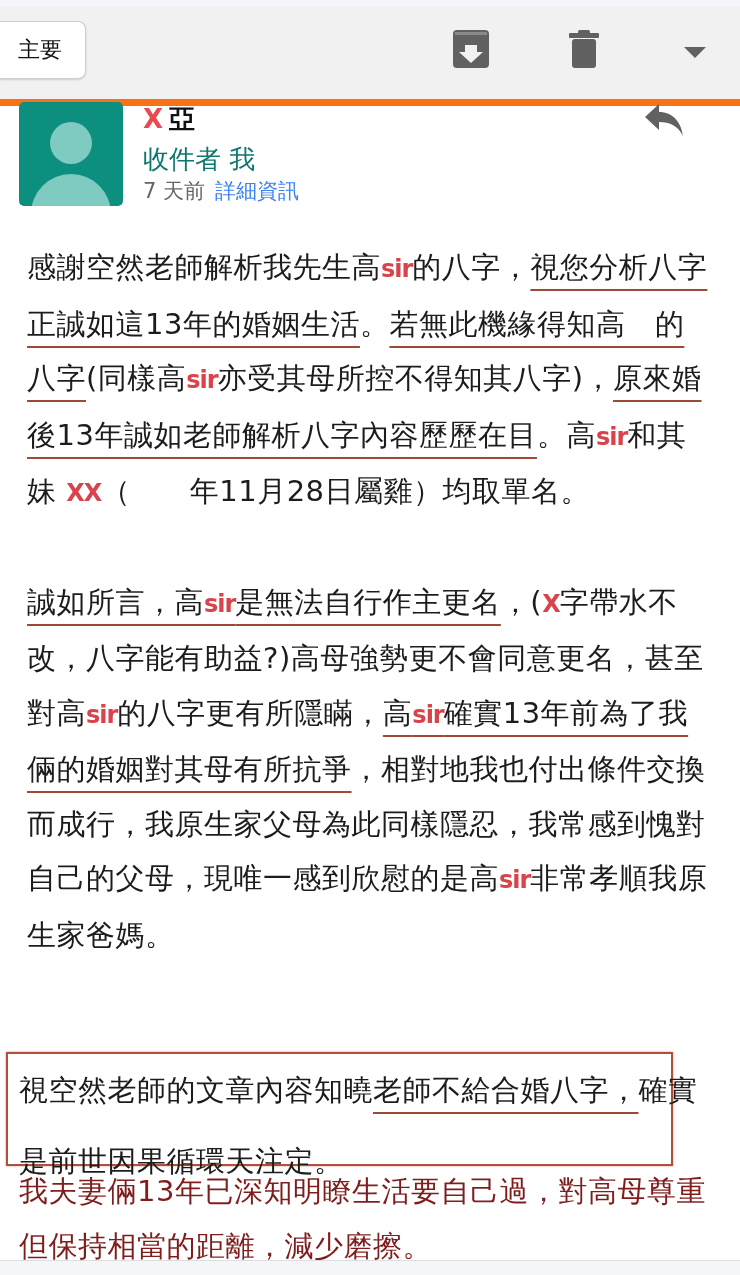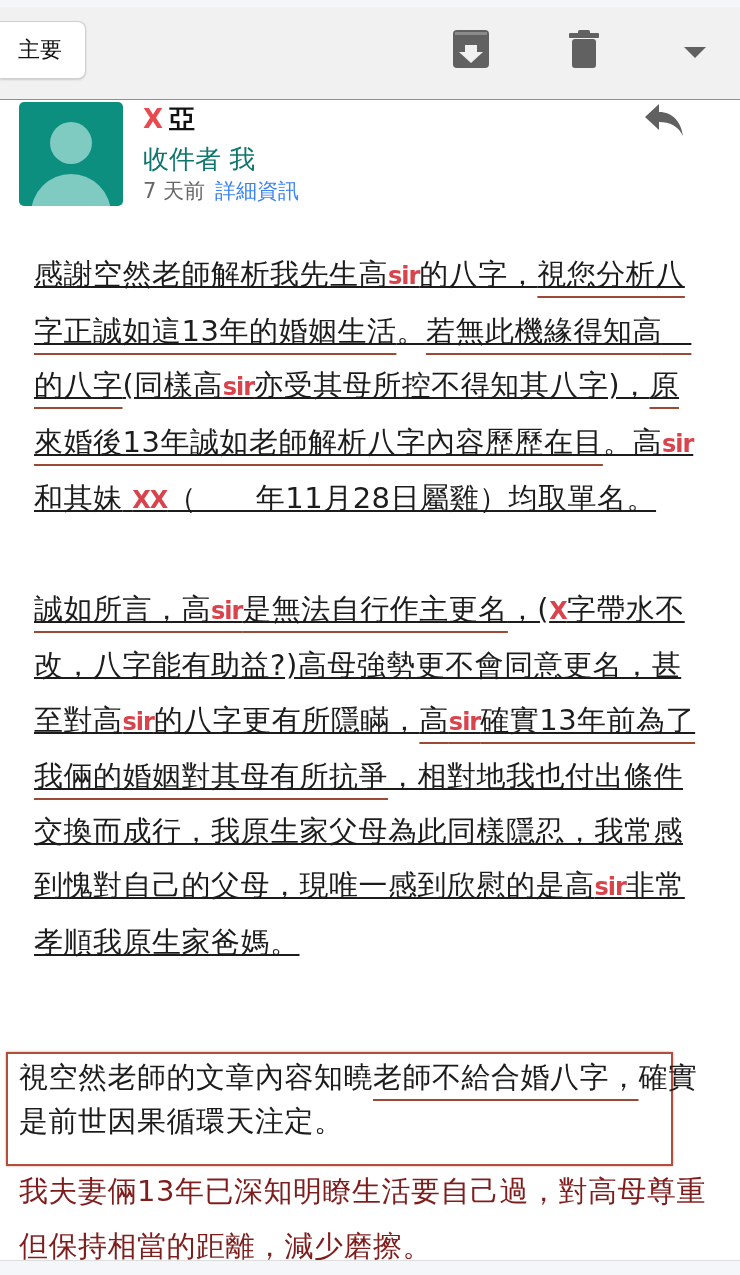--- a/index.html
+++ b/index.html
@@ -1,20 +1,20 @@
 <!DOCTYPE html>
 <html><head>
 <meta charset="utf-8">
 <style>
   html, body { margin:0; padding:0; }
   body { width:740px; height:1275px; background:#ffffff; position:relative; overflow:hidden;
          font-family:"DejaVu Sans","Liberation Sans",sans-serif; color:#222; }
   .topstrip { position:absolute; left:0; top:0; width:740px; height:7px; background:#f4f6f9; }
   .toolbar { position:absolute; left:0; top:7px; width:740px; height:92px; background:#f1f1f1;
-             border-bottom:1px solid #f97316; }
+             border-bottom:7px solid #f97316; }
   .back-btn { position:absolute; left:0; top:14px; height:58px; width:86px; background:#fff;
               border:1px solid #cfcfcf; border-left:none; border-radius:0 8px 8px 0;
               box-shadow:0 1px 2px rgba(0,0,0,0.15); display:flex; align-items:center; padding-left:18px;
               box-sizing:border-box; font-size:22px; color:#111; }
   .back-btn::before { content:""; position:absolute; left:-1px; top:-1px; width:0; height:0; }
   .tool-icon { position:absolute; top:22px; }
   .archive-icon { left:452px; width:38px; height:40px; }
   .trash-icon { left:568px; width:32px; height:40px; }
   .dropdown-icon { left:684px; top:38px; width:22px; height:14px; }
 
@@ -25,27 +25,27 @@
   .avatar .body { position:absolute; left:12px; top:72px; width:80px; height:60px; background:#7fcbc1; border-radius:40px 40px 0 0; }
   .sender { position:absolute; left:143px; top:2px; font-size:26px; font-weight:bold; color:#111; }
   .sender .x { color:#e84a4f; margin-right:6px; }
   .recipient { position:absolute; left:143px; top:42px; font-size:26px; color:#0f766e; }
   .date-row { position:absolute; left:143px; top:77px; font-size:21px; color:#666; }
   .details-link { color:#3b82f6; margin-left:10px; }
   .reply-icon { position:absolute; left:643px; top:2px; width:42px; height:36px; }
 
   .body-text { position:absolute; left:19px; top:232px; width:700px; font-size:29px; line-height:54.5px;
                color:#1c1c1c; letter-spacing:0.5px; }
-  .para { margin:15px;text-decoration:underline; }
+  .para { margin:8px; }
   .para + .para { margin-top:54px; }
   .red { color:#d9434b; font-weight:bold; font-size:24px; letter-spacing:-1px; }
   .ul { text-decoration:underline; text-decoration-color:#9c4a35; text-decoration-thickness:2px; text-underline-offset:12px; }
   .box { position:absolute; left:6px; top:1052px; width:663px; height:110px; border:2px solid #b0503c;
          box-shadow:0 0 2px rgba(176,80,60,0.6); }
-  .box-text { position:absolute; left:19px; top:1055px; width:700px; font-size:29px; line-height:44px;
+  .box-text { position:absolute; left:19px; top:1055px; width:700px; font-size:29px; line-height:71px;
               color:#1c1c1c; letter-spacing:0.5px; }
   .last-text { position:absolute; left:19px; top:1164px; width:710px; font-size:29px; line-height:54.5px;
                color:#7f1d1d; letter-spacing:0.5px; }
   .bottomstrip { position:absolute; left:0; top:1260px; width:740px; height:15px; background:#f4f6f9; border-top:1px solid #ddd; }
 </style>
 </head>
 <body>
 
 <div class="topstrip"></div>
 

